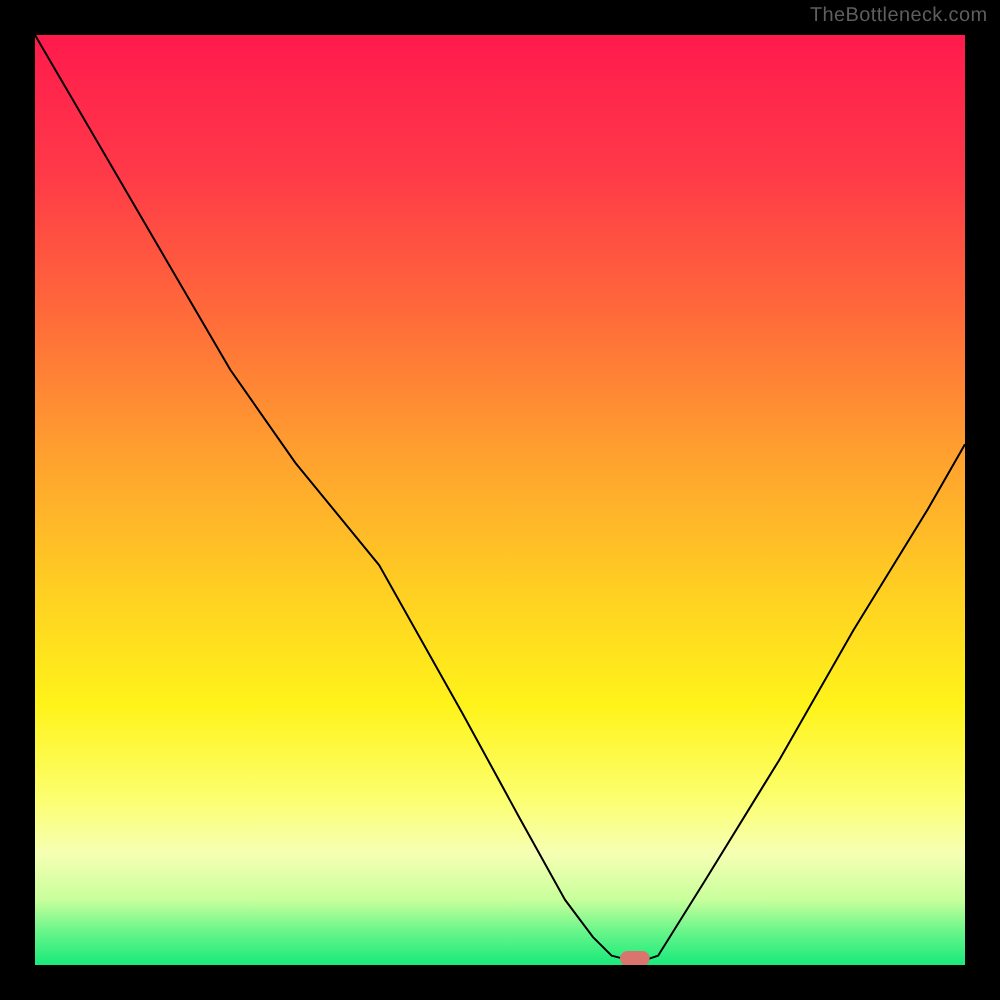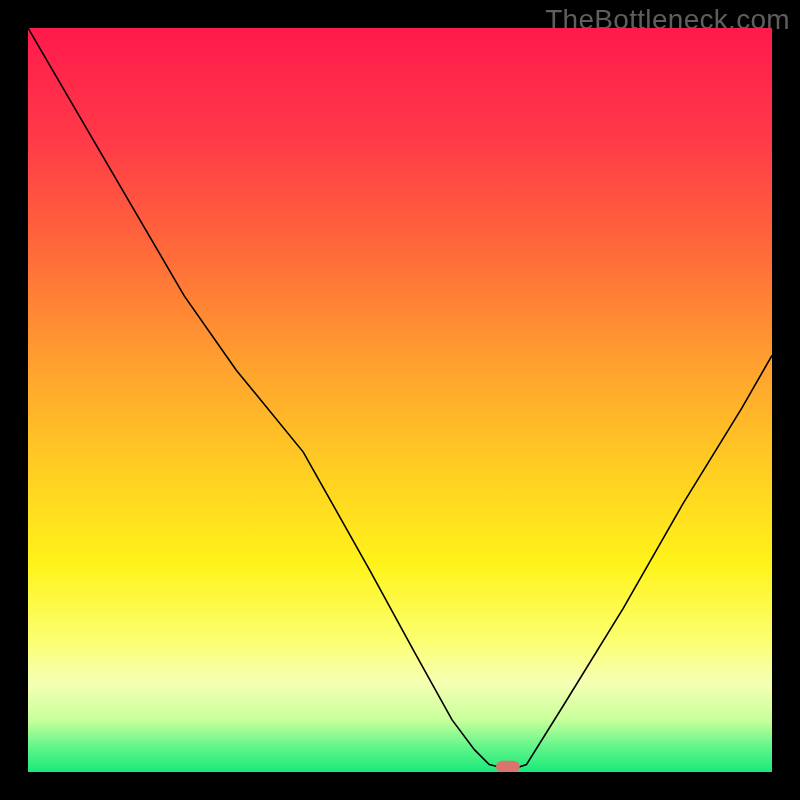--- a/index.html
+++ b/index.html
@@ -15,21 +15,21 @@
     position: relative;
     width: 800px;
     height: 800px;
     background: #000;
   }
   .watermark {
     position: absolute;
     top: 4px;
     right: 10px;
     color: #5e5e5e;
-    font-size: 28px;
+    font-size: 16px;
     font-weight: 500;
     letter-spacing: 0.3px;
     user-select: none;
   }
   .plot-area {
     position: absolute;
     left: 28px;
     top: 28px;
     width: 744px;
     height: 744px;

